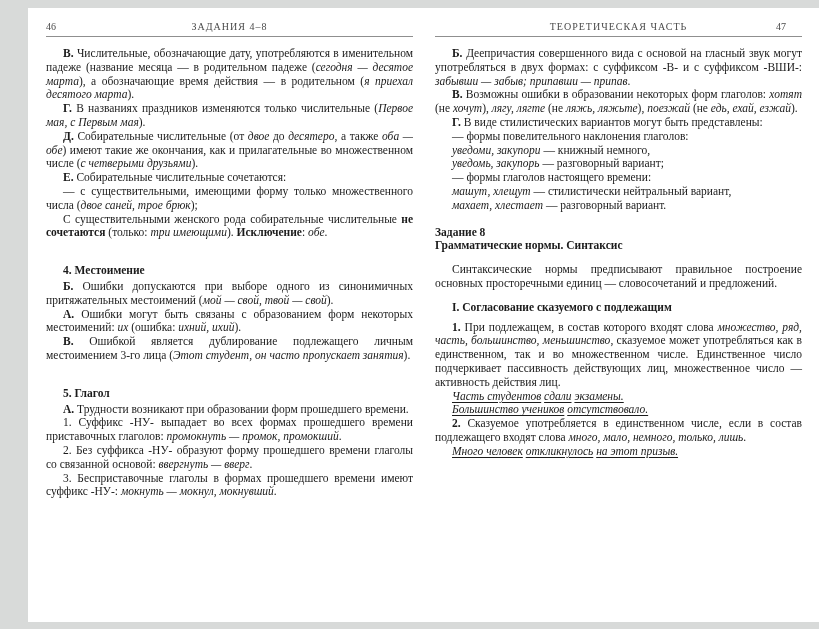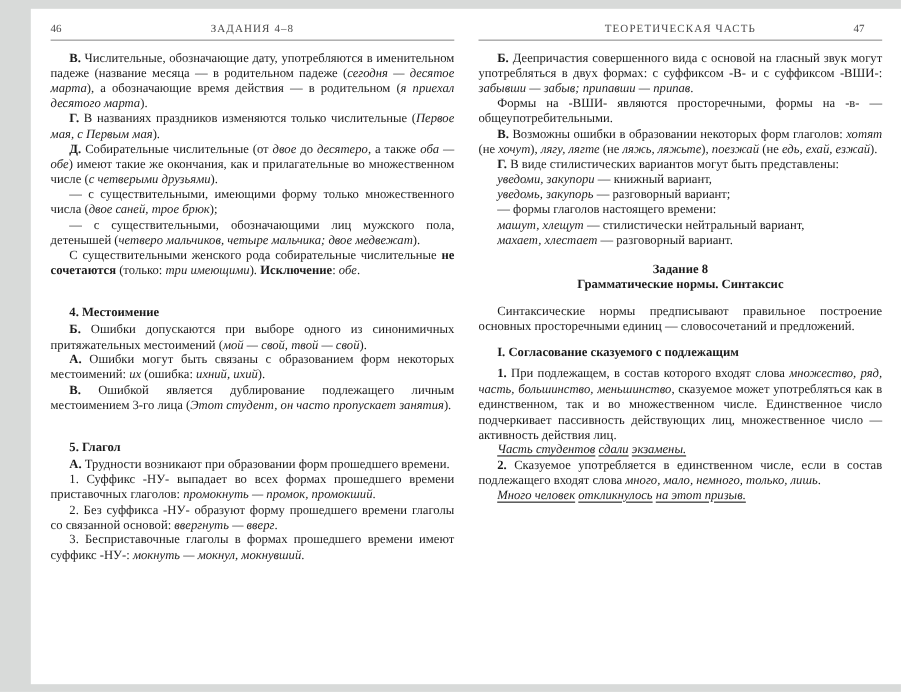--- a/index.html
+++ b/index.html
@@ -27,41 +27,41 @@
   .content{
     font-size:11.5px;line-height:13.8px;color:var(--text,#1b1b1b);
     text-align:justify;
   }
   .para{margin:0;text-indent:17px;}
   .para .b{font-weight:bold;}
   .para .i{font-style:italic;}
   .para .u{text-decoration:underline;text-underline-offset:1.5px;}
   .para.heading{font-weight:bold;margin:24px 0 2px;}
   .para.roomy{margin:10px 0 6px;}
-  .para.center{font-weight:bold;text-align:center;text-indent:0;}
+  .para.center{font-weight:bold;text-indent:0;}
   .para.top-gap{margin-top:13px;}
   .para.bottom-gap{margin-bottom:10px;}
 </style>
 </head>
 <body>
 
 <div class="book">
 
   <section class="page pos-left">
     <header class="phead">
       <span class="num at-left">46</span>
       <span class="ptitle">ЗАДАНИЯ 4–8</span>
     </header>
     <div class="rule"></div>
     <div class="content">
         <p class="para body"><span class="b">В.</span><span> Числительные, обозначающие дату, употребляются в именительном падеже (название месяца — в родительном падеже (</span><span class="i">сегодня — десятое марта</span><span>), а обозначающие время действия — в родительном (</span><span class="i">я приехал десятого марта</span><span>).</span></p>
         <p class="para body"><span class="b">Г.</span><span> В названиях праздников изменяются только числительные (</span><span class="i">Первое мая, с Первым мая</span><span>).</span></p>
         <p class="para body"><span class="b">Д.</span><span> Собирательные числительные (от </span><span class="i">двое</span><span> до </span><span class="i">десятеро</span><span>, а также </span><span class="i">оба — обе</span><span>) имеют такие же окончания, как и прилагательные во множественном числе (</span><span class="i">с четверыми друзьями</span><span>).</span></p>
+        <p class="para body"><span class="b">Е.</span><span> Собирательные числительные сочетаются:</span></p>
         <p class="para body"><span>— с существительными, имеющими форму только множественного числа (</span><span class="i">двое саней, трое брюк</span><span>);</span></p>
-        <p class="para body"><span>— с существительными, обозначающими лиц мужского пола, детенышей (</span><span class="i">четверо мальчиков, четыре мальчика; двое медвежат</span><span>).</span></p>
         <p class="para body"><span>С существительными женского рода собирательные числительные </span><span class="b">не сочетаются</span><span> (только: </span><span class="i">три имеющими</span><span>). </span><span class="b">Исключение</span><span>: </span><span class="i">обе</span><span>.</span></p>
         <p class="para heading"><span class="b">4. Местоимение</span></p>
         <p class="para body"><span class="b">Б.</span><span> Ошибки допускаются при выборе одного из синонимичных притяжательных местоимений (</span><span class="i">мой — свой, твой — свой</span><span>).</span></p>
         <p class="para body"><span class="b">А.</span><span> Ошибки могут быть связаны с образованием форм некоторых местоимений: </span><span class="i">их</span><span> (ошибка: </span><span class="i">ихний, ихий</span><span>).</span></p>
         <p class="para body"><span class="b">В.</span><span> Ошибкой является дублирование подлежащего личным местоимением 3-го лица (</span><span class="i">Этот студент, он часто пропускает занятия</span><span>).</span></p>
         <p class="para heading"><span class="b">5. Глагол</span></p>
         <p class="para body"><span class="b">А.</span><span> Трудности возникают при образовании форм прошедшего времени.</span></p>
         <p class="para body"><span>1. Суффикс -НУ- выпадает во всех формах прошедшего времени приставочных глаголов: </span><span class="i">промокнуть — промок, промокший</span><span>.</span></p>
         <p class="para body"><span>2. Без суффикса -НУ- образуют форму прошедшего времени глаголы со связанной основой: </span><span class="i">ввергнуть — вверг</span><span>.</span></p>
         <p class="para body"><span>3. Бесприставочные глаголы в формах прошедшего времени имеют суффикс -НУ-: </span><span class="i">мокнуть — мокнул, мокнувший</span><span>.</span></p>
@@ -69,32 +69,33 @@
   </section>
 
   <section class="page pos-right">
     <header class="phead">
       <span class="ptitle">ТЕОРЕТИЧЕСКАЯ ЧАСТЬ</span>
       <span class="num at-right">47</span>
     </header>
     <div class="rule"></div>
     <div class="content">
         <p class="para body"><span class="b">Б.</span><span> Деепричастия совершенного вида с основой на гласный звук могут употребляться в двух формах: с суффиксом -В- и с суффиксом -ВШИ-: </span><span class="i">забывши — забыв; припавши — припав</span><span>.</span></p>
-        <p class="para body"><span>Формы на -ВШИ- являются просторечными, формы на -в- — общеупотребительными.</span></p>
         <p class="para body"><span class="b">В.</span><span> Возможны ошибки в образовании некоторых форм глаголов: </span><span class="i">хотят</span><span> (не </span><span class="i">хочут</span><span>), </span><span class="i">лягу, лягте</span><span> (не </span><span class="i">ляжь, ляжьте</span><span>), </span><span class="i">поезжай</span><span> (не </span><span class="i">едь, ехай, езжай</span><span>).</span></p>
         <p class="para body"><span class="b">Г.</span><span> В виде стилистических вариантов могут быть представлены:</span></p>
-        <p class="para body"><span class="i">уведоми, закупори</span><span> — книжный вариант,</span></p>
+        <p class="para body"><span>— формы повелительного наклонения глаголов:</span></p>
+        <p class="para body"><span class="i">уведоми, закупори</span><span> — книжный немного,</span></p>
         <p class="para body"><span class="i">уведомь, закупорь</span><span> — разговорный вариант;</span></p>
         <p class="para body"><span>— формы глаголов настоящего времени:</span></p>
         <p class="para body"><span class="i">машут, хлещут</span><span> — стилистически нейтральный вариант,</span></p>
         <p class="para body"><span class="i">махает, хлестает</span><span> — разговорный вариант.</span></p>
         <p class="para center top-gap"><span class="b">Задание 8</span></p>
         <p class="para center bottom-gap"><span class="b">Грамматические нормы. Синтаксис</span></p>
         <p class="para body"><span>Синтаксические нормы предписывают правильное построение основных просторечными единиц — словосочетаний и предложений.</span></p>
         <p class="para heading roomy"><span class="b">I. Согласование сказуемого с подлежащим</span></p>
         <p class="para body"><span class="b">1.</span><span> При подлежащем, в состав которого входят слова </span><span class="i">множество, ряд, часть, большинство, меньшинство</span><span>, сказуемое может употребляться как в единственном, так и во множественном числе. Единственное число подчеркивает пассивность действующих лиц, множественное число — активность действия лиц.</span></p>
         <p class="para body"><span class="i u">Часть студентов</span><span class="i"> </span><span class="i u">сдали</span><span class="i"> </span><span class="i u">экзамены.</span></p>
+        <p class="para body"><span class="i u">Большинство учеников</span><span class="i"> </span><span class="i u">отсутствовало.</span></p>
         <p class="para body"><span class="b">2.</span><span> Сказуемое употребляется в единственном числе, если в состав подлежащего входят слова </span><span class="i">много, мало, немного, только, лишь</span><span>.</span></p>
         <p class="para body"><span class="i u">Много человек</span><span class="i"> </span><span class="i u">откликнулось</span><span class="i"> </span><span class="i u">на этот призыв.</span></p>
       </div>
   </section>
 
 </div>
 
 </body></html>

